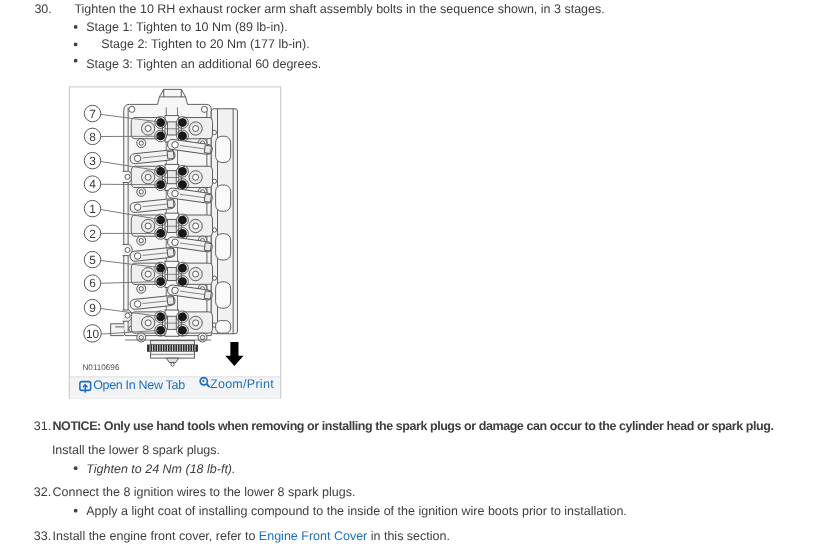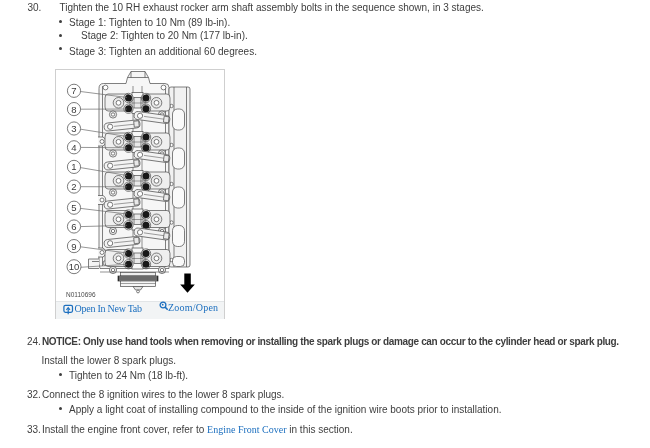--- a/index.html
+++ b/index.html
@@ -1,21 +1,21 @@
 <!DOCTYPE html>
 <html><head>
 <meta charset="utf-8">
 <style>
   html,body{margin:0;padding:0;background:#ffffff;}
   body{width:650px;height:448px;position:relative;overflow:hidden;
        font-family:"Liberation Sans",sans-serif;color:#3e3e3e;}
   .t{position:absolute;font-size:10px;line-height:11px;white-space:nowrap;}
   .b{font-weight:bold;letter-spacing:-0.35px;}
   .dot{position:absolute;width:3px;height:3px;border-radius:50%;background:#3e3e3e;}
-  .lnk{color:#1c6fbf;font-family:Liberation Serif, serif;}
+  .lnk{color:#1c6fbf;}
 </style>
 </head>
 <body>
 
 <div class="t" style="left:27.5px;top:2.4px;">30.</div>
 
 <div class="t" style="left:42.5px;top:2.4px;margin-left:17px;">Tighten the 10 RH exhaust rocker arm shaft assembly bolts in the sequence shown, in 3 stages.</div>
 
 <div class="dot" style="left:59px;top:20.4px;"></div>
 <div class="t" style="left:69px;top:16.6px;">Stage 1: Tighten to 10 Nm (89 lb-in).</div>
@@ -224,32 +224,32 @@
     </svg>
 
     <div class="lnk" style="position:absolute;left:18.5px;top:1.5px;font-size:10px;line-height:11px;letter-spacing:-0.25px;white-space:nowrap;">Open In New Tab</div>
 
     <svg style="position:absolute;left:103px;top:-0.7px;" width="11" height="11" viewBox="0 0 11 11">
       <circle cx="4" cy="4" r="2.9" fill="none" stroke="#1c6fbf" stroke-width="1.3"></circle>
       <line x1="6.1" y1="6.1" x2="8.7" y2="8.7" stroke="#1c6fbf" stroke-width="1.5"></line>
       <circle cx="3.7" cy="3.7" r="0.9" fill="#1c6fbf"></circle>
     </svg>
 
-    <div class="lnk" style="position:absolute;left:112px;top:0.7px;font-size:10px;line-height:11px;letter-spacing:0.22px;white-space:nowrap;">Zoom/Open</div>
+    <div class="lnk" style="position:absolute;left:112px;top:0.7px;font-size:10px;line-height:11px;letter-spacing:0.22px;white-space:nowrap;">Zoom/Print</div>
   </div>
 </div>
 
-<div class="t" style="left:27px;top:335.8px;">24.</div>
+<div class="t" style="left:27px;top:335.8px;">31.</div>
 
 <div class="t b" style="left:42px;top:335.8px;">NOTICE: Only use hand tools when removing or installing the spark plugs or damage can occur to the cylinder head or spark plug.</div>
 
 <div class="t" style="left:41.5px;top:355.1px;">Install the lower 8 spark plugs.</div>
 
 <div class="dot" style="left:59px;top:373.4px;"></div>
-<div class="t" style="left:69px;top:369.6px;">Tighten to 24 Nm (18 lb-ft).</div>
+<div class="t" style="left:69px;top:369.6px;font-style:italic;">Tighten to 24 Nm (18 lb-ft).</div>
 
 <div class="t" style="left:27px;top:389px;">32.</div>
 
 <div class="t" style="left:42px;top:389px;">Connect the 8 ignition wires to the lower 8 spark plugs.</div>
 
 <div class="dot" style="left:59px;top:407.3px;"></div>
 <div class="t" style="left:69px;top:403.5px;">Apply a light coat of installing compound to the inside of the ignition wire boots prior to installation.</div>
 
 <div class="t" style="left:27px;top:423.5px;text-align:right;">33.</div>
 

